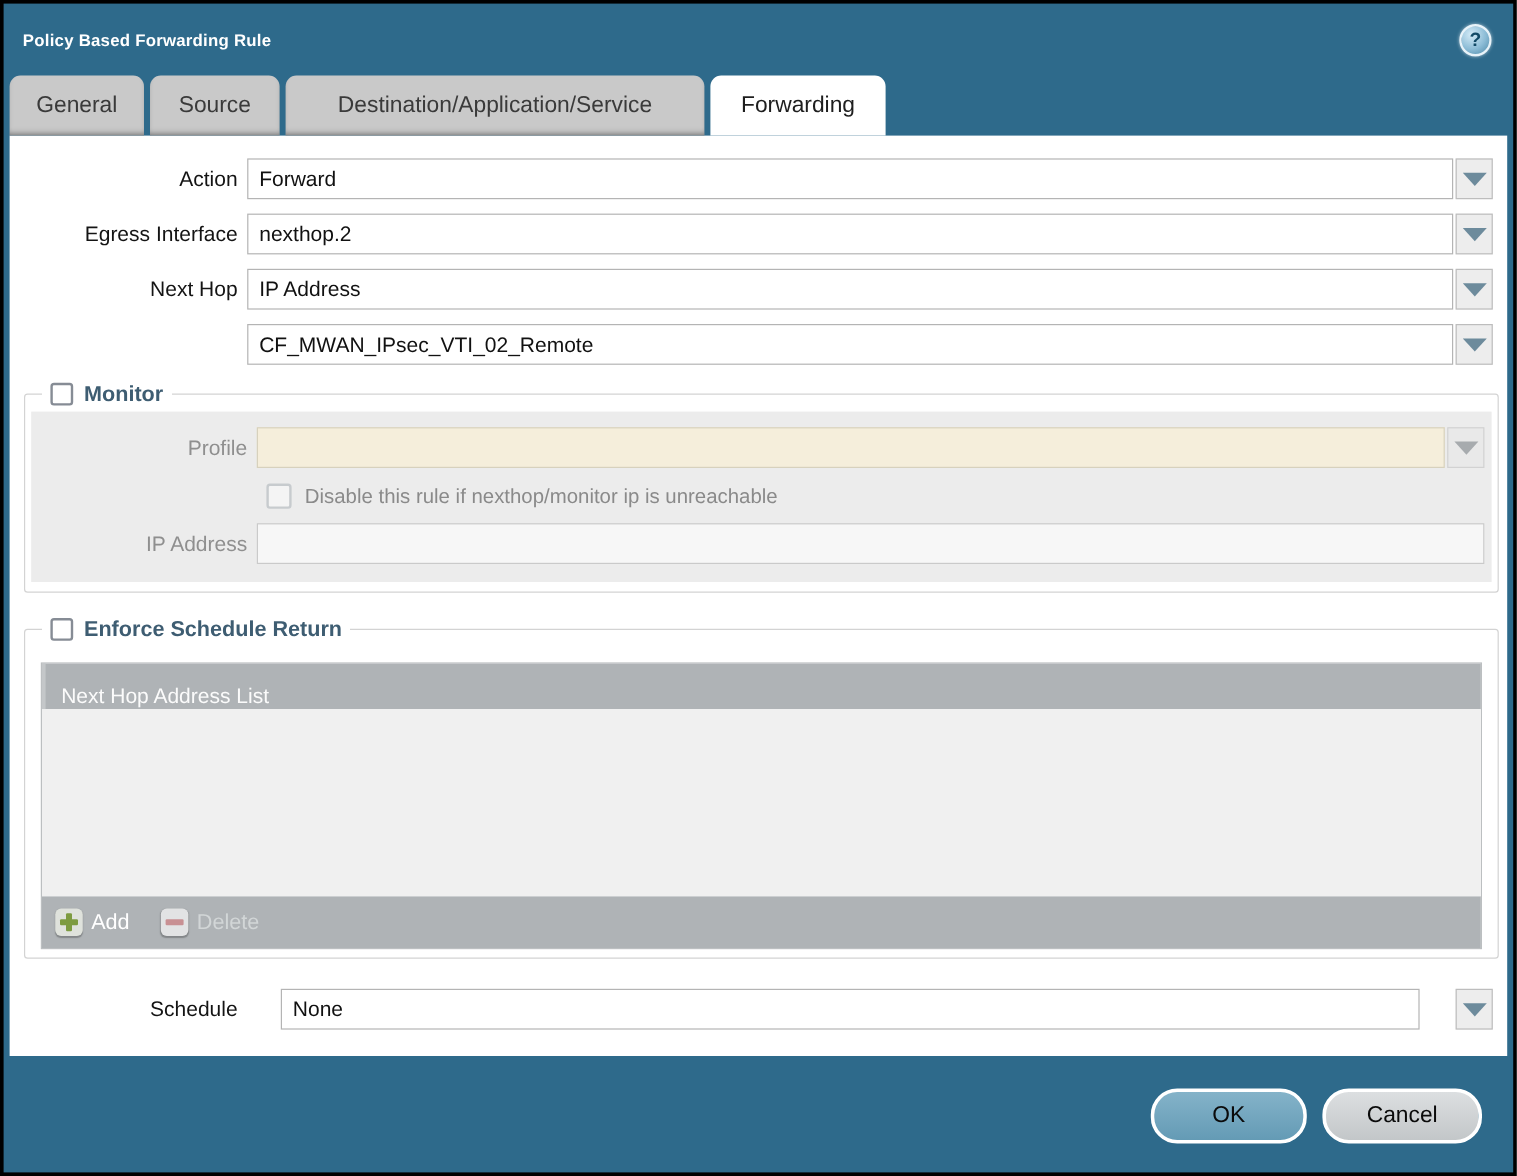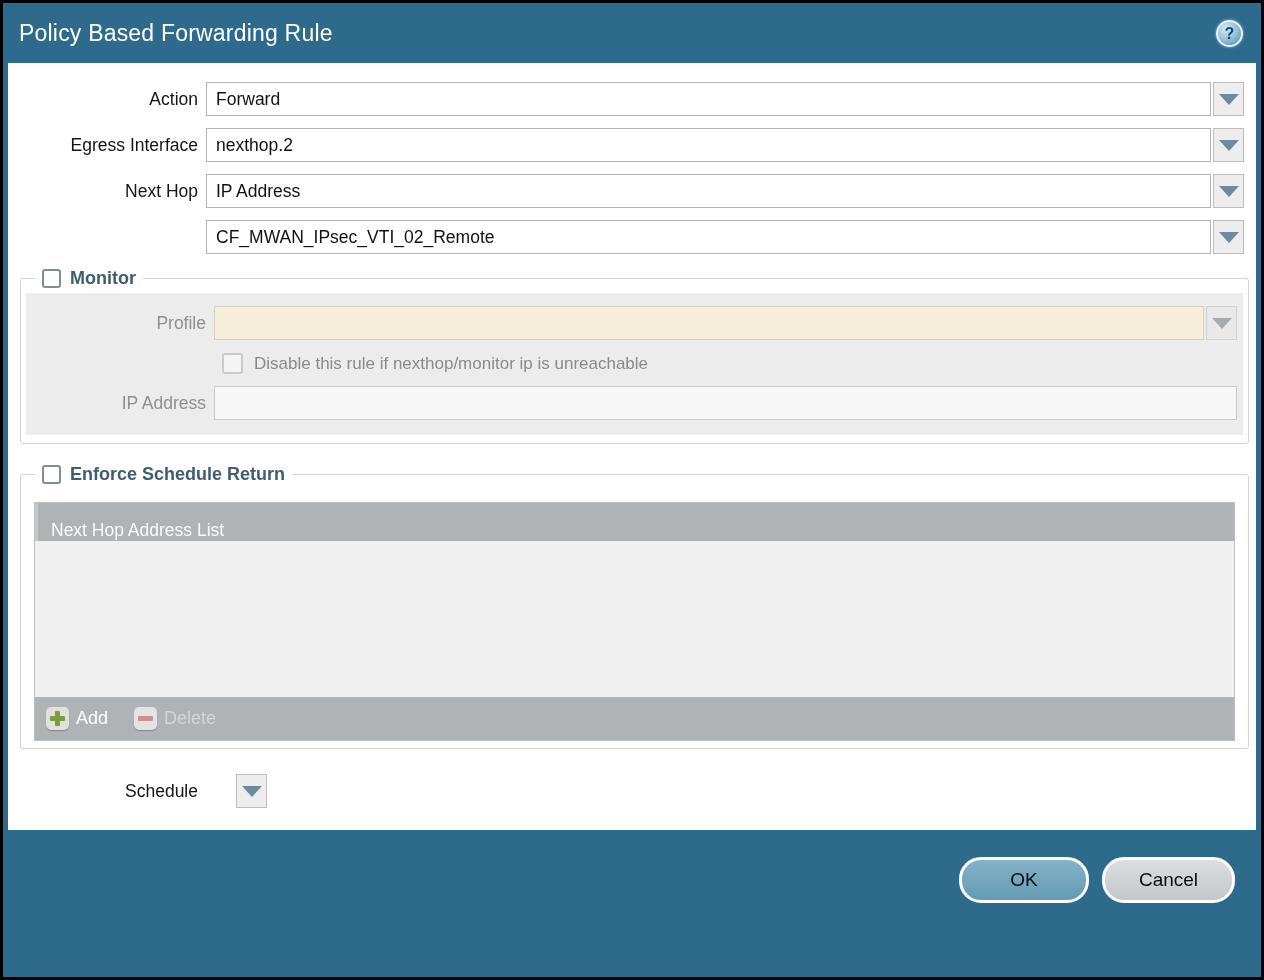--- a/index.html
+++ b/index.html
@@ -11,21 +11,21 @@
   }
   .dialog {
     position:absolute; left:3px; top:3px; width:1258px; height:974px;
     background:#2e6a8b; overflow:hidden;
   }
   
   .titlebar {
     height:60px; display:flex; align-items:center; padding:0 16px;
     color:#fff; position:relative;
   }
-  .titlebar .title { font-size:23px; font-weight:400; letter-spacing:.2px; }
+  .titlebar .title { font-size:14px; font-weight:700; letter-spacing:.2px; }
   .help-btn {
     position:absolute; right:18px; top:17px; width:27px; height:27px;
     border-radius:50%; border:2px solid #e8f3f9;
     background: radial-gradient(circle at 35% 30%, #d4ebf7, #8cbcd6 55%, #4d89a8);
     color:#134a66; font-weight:bold; font-size:16px;
     display:flex; align-items:center; justify-content:center;
     box-shadow:0 0 3px rgba(255,255,255,.6);
   }
   
   .tabs { display:flex; gap:5px; margin-left:5px; height:50px; }
@@ -131,20 +131,34 @@
 
 <div class="dialog">
 
   <div class="titlebar">
     <span class="title">Policy Based Forwarding Rule</span>
     <div class="help-btn">
       <span>?</span>
     </div>
   </div>
 
+  <div class="tabs">
+    <div class="tab tab-general">
+      <span>General</span>
+    </div>
+    <div class="tab tab-source">
+      <span>Source</span>
+    </div>
+    <div class="tab tab-dest">
+      <span>Destination/Application/Service</span>
+    </div>
+    <div class="tab tab-forwarding active">
+      <span>Forwarding</span>
+    </div>
+  </div>
 
   <div class="content">
 
     <div class="form-row first">
       <div class="form-label">Action</div>
       <div class="field">
         <span>Forward</span>
       </div>
       <div class="dd-btn">
         <span class="tri"></span>
@@ -237,20 +251,23 @@
               <span class="h-bar red"></span>
             </span>
             <span class="label">Delete</span>
           </div>
         </div>
       </div>
     </fieldset>
 
     <div class="form-row" style="margin-top:25px;gap:28px;">
       <div class="form-label">Schedule</div>
+      <div class="field">
+        <span>None</span>
+      </div>
       <div class="dd-btn">
         <span class="tri"></span>
       </div>
     </div>
 
   </div>
 
   <div class="bottom">
     <div class="btn ok">
       <span>OK</span>

